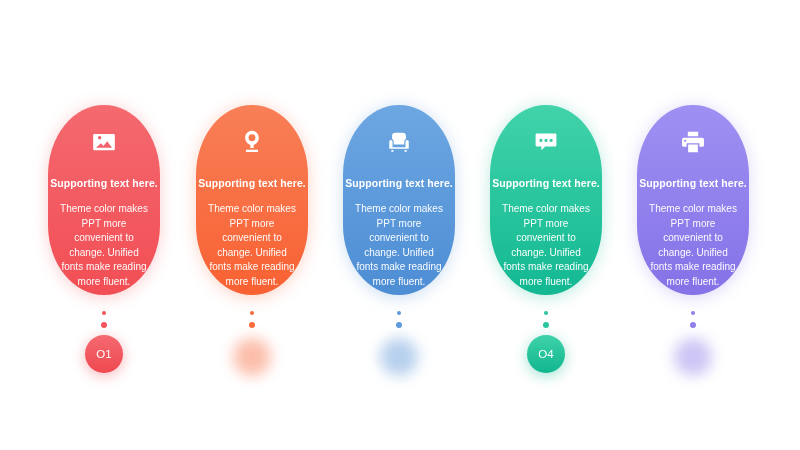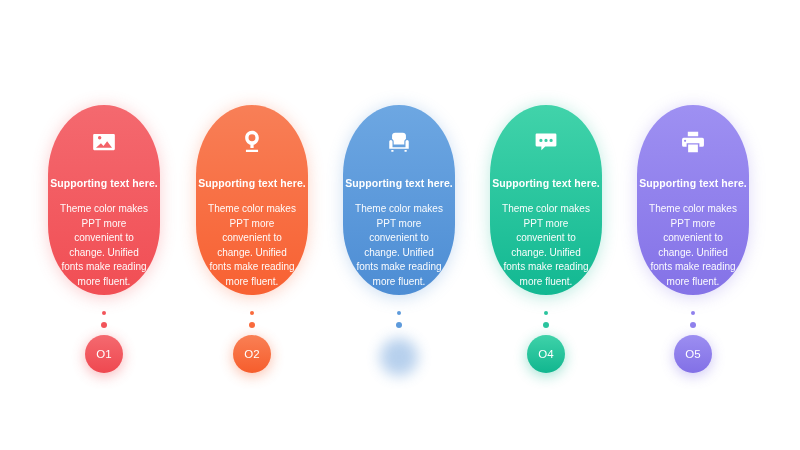--- a/index.html
+++ b/index.html
@@ -125,23 +125,20 @@
           <svg viewBox="0 0 24 24">
             <path d="M12 1.6c-3.5 0-6.3 2.9-6.3 6.5 0 3.3 2.2 5.9 4.8 6.4v3.1h3v-3.1c2.6-.5 4.8-3.1 4.8-6.4 0-3.6-2.8-6.5-6.3-6.5zm0 3.3a3.2 3.2 0 1 1 0 6.4 3.2 3.2 0 0 1 0-6.4zM6.4 19.2h11.2v2.1H6.4z"></path>
           </svg>
         </div>
         <div class="card-title">Supporting text here.</div>
         <div class="card-body">Theme color makes PPT more convenient to change. Unified fonts make reading more fluent.</div>
       </div>
       <div class="dot dot-a" style="background:#f96a3c"></div>
       <div class="dot dot-b" style="background:#f96a3c"></div>
       <div class="badge-glow" style="background:#f65d2c"></div>
-      <div class="badge" style="background:linear-gradient(180deg,#f98055 0%,#f65d2c 100%)">
-        <span>O2</span>
-      </div>
     </div>
     <div class="col" style="left: 343px;">
       <div class="card-glow" style="background:#4d8dd4"></div>
       <div class="card" style="background:linear-gradient(180deg,#6da7e2 0%,#4d8dd4 100%)">
         <div class="icon-wrap">
           <svg viewBox="0 0 24 24">
             <path d="M5.6 6.1c0-1.6 1.2-2.7 2.9-2.7h7c1.7 0 2.9 1.1 2.9 2.7v3.2c-.9.4-1.5 1.3-1.5 2.4v2.6H7.1v-2.6c0-1.1-.6-2-1.5-2.4V6.1zM3 11.7c0-.9.7-1.6 1.5-1.6s1.5.7 1.5 1.6v5.1h12v-5.1c0-.9.7-1.6 1.5-1.6s1.5.7 1.5 1.6v6.6H3v-6.6zM4.9 19.3h2v1.6h-2zm12.2 0h2v1.6h-2z"></path>
           </svg>
         </div>
         <div class="card-title">Supporting text here.</div>
@@ -176,17 +173,14 @@
           <svg viewBox="0 0 24 24">
             <path d="M7.2 2.6h9.6v4.1H7.2zM3.4 8.1h17.2a1.5 1.5 0 0 1 1.5 1.5v5.3a1.5 1.5 0 0 1-1.5 1.5h-2.7v-3.3H6.1v3.3H3.4a1.5 1.5 0 0 1-1.5-1.5V9.6a1.5 1.5 0 0 1 1.5-1.5zm1.3 1.8a1 1 0 1 0 0 2 1 1 0 0 0 0-2zM7.5 14.4h9v7H7.5z"></path>
           </svg>
         </div>
         <div class="card-title">Supporting text here.</div>
         <div class="card-body">Theme color makes PPT more convenient to change. Unified fonts make reading more fluent.</div>
       </div>
       <div class="dot dot-a" style="background:#8f80ec"></div>
       <div class="dot dot-b" style="background:#8f80ec"></div>
       <div class="badge-glow" style="background:#8270e6"></div>
-      <div class="badge" style="background:linear-gradient(180deg,#9c8ef1 0%,#8270e6 100%)">
-        <span>O5</span>
-      </div>
     </div>
   </div>
 
 </body></html>

